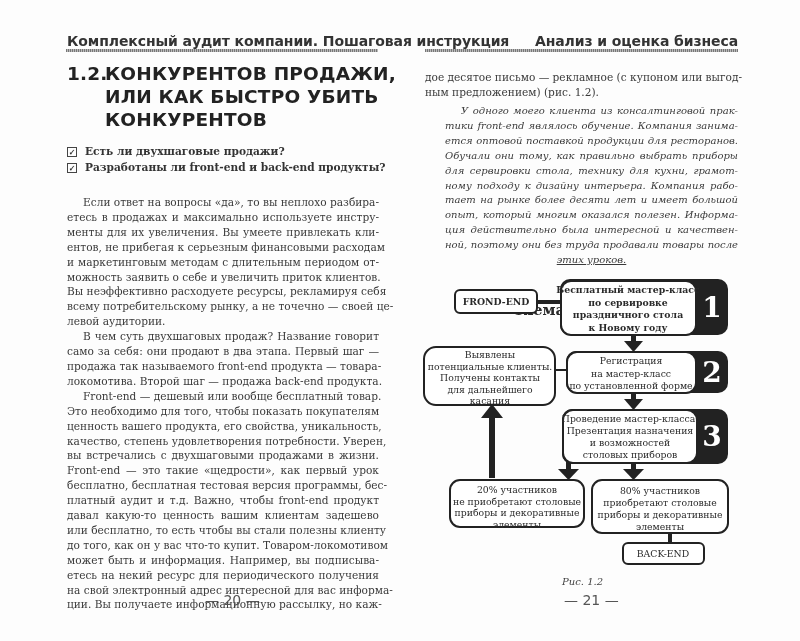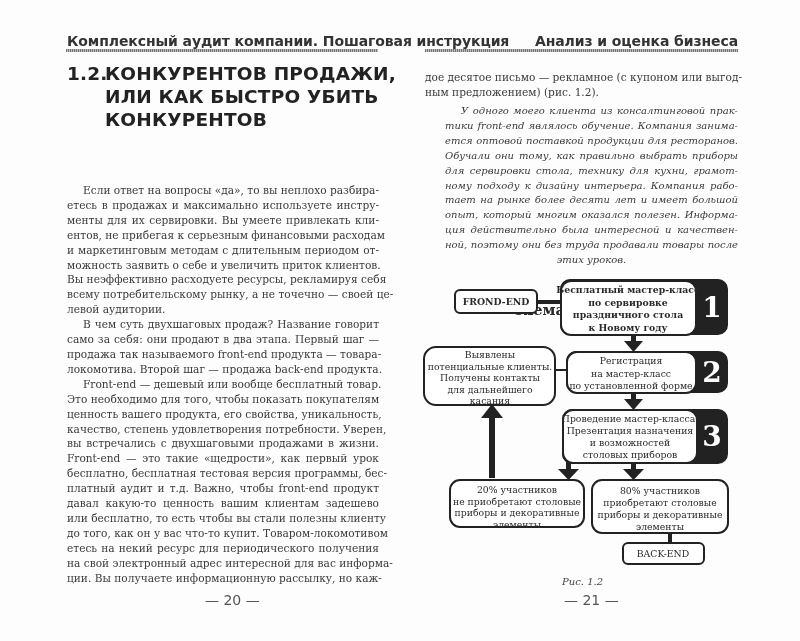--- a/index.html
+++ b/index.html
@@ -18,21 +18,21 @@
   .title .lines { position:absolute; left:38px; top:0; white-space:nowrap; }
   .checks { position:absolute; left:67px; top:143px; font-family:"DejaVu Serif", serif; font-weight:bold; font-size:10.6px; line-height:16px; color:#333; }
   .check-item { white-space:nowrap; }
   .check-item .box { display:inline-block; width:8px; height:8px; border:1px solid #444; margin-right:8px; position:relative; top:0px; font-size:8px; line-height:8px; text-align:center; }
   .body-text { position:absolute; font-family:"DejaVu Serif", serif; font-size:10.6px; line-height:14.9px; color:#3a3a3a; text-align:justify; }
   .left .body-text { left:67px; width:312px; top:181px; }
   .line { display:block; white-space:nowrap; text-align:justify; text-align-last:justify; }
   .line.last { text-align-last:left; }
   .right .body-text { left:425px; width:313px; top:70px; position:absolute; }
   .italic-block { position:absolute; left:445px; width:293px; top:104px; font-family:"DejaVu Serif", serif; font-style:italic; font-size:10px; line-height:14.9px; color:#3a3a3a; }
-  .italic-block .line.last { text-align:center; text-align-last:center; }
+  .italic-block .line.last { text-align:center; text-align-last:center;text-decoration:underline; }
   .diagram-title { position:absolute; left:512px; top:259px; width:150px; text-align:right; font-family:"DejaVu Serif", serif; font-weight:bold; font-size:15px; color:#2a2a2a; white-space:nowrap;margin-top:42px; }
   .folio { position:absolute; top:592px; font-family:"DejaVu Sans", sans-serif; font-size:14px; color:#555; white-space:nowrap; }
   .left .folio { left:205px; }
   .right .folio { left:564px;text-align:center; }
   .caption { position:absolute; left:562px; top:576px; font-family:"DejaVu Serif", serif; font-style:italic; font-size:10px; color:#444; white-space:nowrap; }
   svg.diagram { position:absolute; left:0; top:0; }
   .dtext { font-family:"DejaVu Serif", serif; font-size:9.3px; fill:#2a2a2a; }
   .dbold { font-weight:bold; }
   .dnum { font-family:"DejaVu Serif", serif; font-size:28px; font-weight:bold; fill:#fff; }
 </style>
@@ -45,26 +45,34 @@
 
   <div class="title">
     <span class="num">1.2.</span>
     <div class="lines">
       <div>КОНКУРЕНТОВ ПРОДАЖИ,</div>
       <div>ИЛИ КАК БЫСТРО УБИТЬ</div>
       <div>КОНКУРЕНТОВ</div>
     </div>
   </div>
 
+  <div class="checks">
+    <div class="check-item">
+      <span class="box">✓</span><span>Есть ли двухшаговые продажи?</span>
+    </div>
+    <div class="check-item">
+      <span class="box">✓</span><span>Разработаны ли front-end и back-end продукты?</span>
+    </div>
+  </div>
 
   <div class="body-text" id="left-body" style="top: 183px;">
-      <div style="margin-top: 0px;">
+      <div style="margin-top: 12px;">
         <span class="line" style="text-indent: 16px;">Если ответ на вопросы «да», то вы неплохо разбира-</span>
         <span class="line">етесь в продажах и максимально используете инстру-</span>
-        <span class="line">менты для их сервировки. Вы умеете привлекать кли-</span>
+        <span class="line">менты для их увеличения. Вы умеете привлекать кли-</span>
         <span class="line">ентов, не прибегая к серьезным финансовыми расходам</span>
         <span class="line">и маркетинговым методам с длительным периодом от-</span>
         <span class="line">можность заявить о себе и увеличить приток клиентов.</span>
         <span class="line">Вы неэффективно расходуете ресурсы, рекламируя себя</span>
         <span class="line">всему потребительскому рынку, а не точечно — своей це-</span>
         <span class="line last">левой аудитории.</span>
       </div>
       <div>
         <span class="line" style="text-indent: 16px;">В чем суть двухшаговых продаж? Название говорит</span>
         <span class="line">само за себя: они продают в два этапа. Первый шаг —</span>
@@ -76,20 +84,21 @@
         <span class="line">Это необходимо для того, чтобы показать покупателям</span>
         <span class="line">ценность вашего продукта, его свойства, уникальность,</span>
         <span class="line">качество, степень удовлетворения потребности. Уверен,</span>
         <span class="line">вы встречались с двухшаговыми продажами в жизни.</span>
         <span class="line">Front-end — это такие «щедрости», как первый урок</span>
         <span class="line">бесплатно, бесплатная тестовая версия программы, бес-</span>
         <span class="line">платный аудит и т.д. Важно, чтобы front-end продукт</span>
         <span class="line">давал какую-то ценность вашим клиентам задешево</span>
         <span class="line">или бесплатно, то есть чтобы вы стали полезны клиенту</span>
         <span class="line">до того, как он у вас что-то купит. Товаром-локомотивом</span>
+        <span class="line">может быть и информация. Например, вы подписыва-</span>
         <span class="line">етесь на некий ресурс для периодического получения</span>
         <span class="line">на свой электронный адрес интересной для вас информа-</span>
         <span class="line last">ции. Вы получаете информационную рассылку, но каж-</span>
       </div>
     </div>
 
   <div class="folio">— 20 —</div>
 </div>
 
 <div class="page right" style="left:0;width:800px;">

